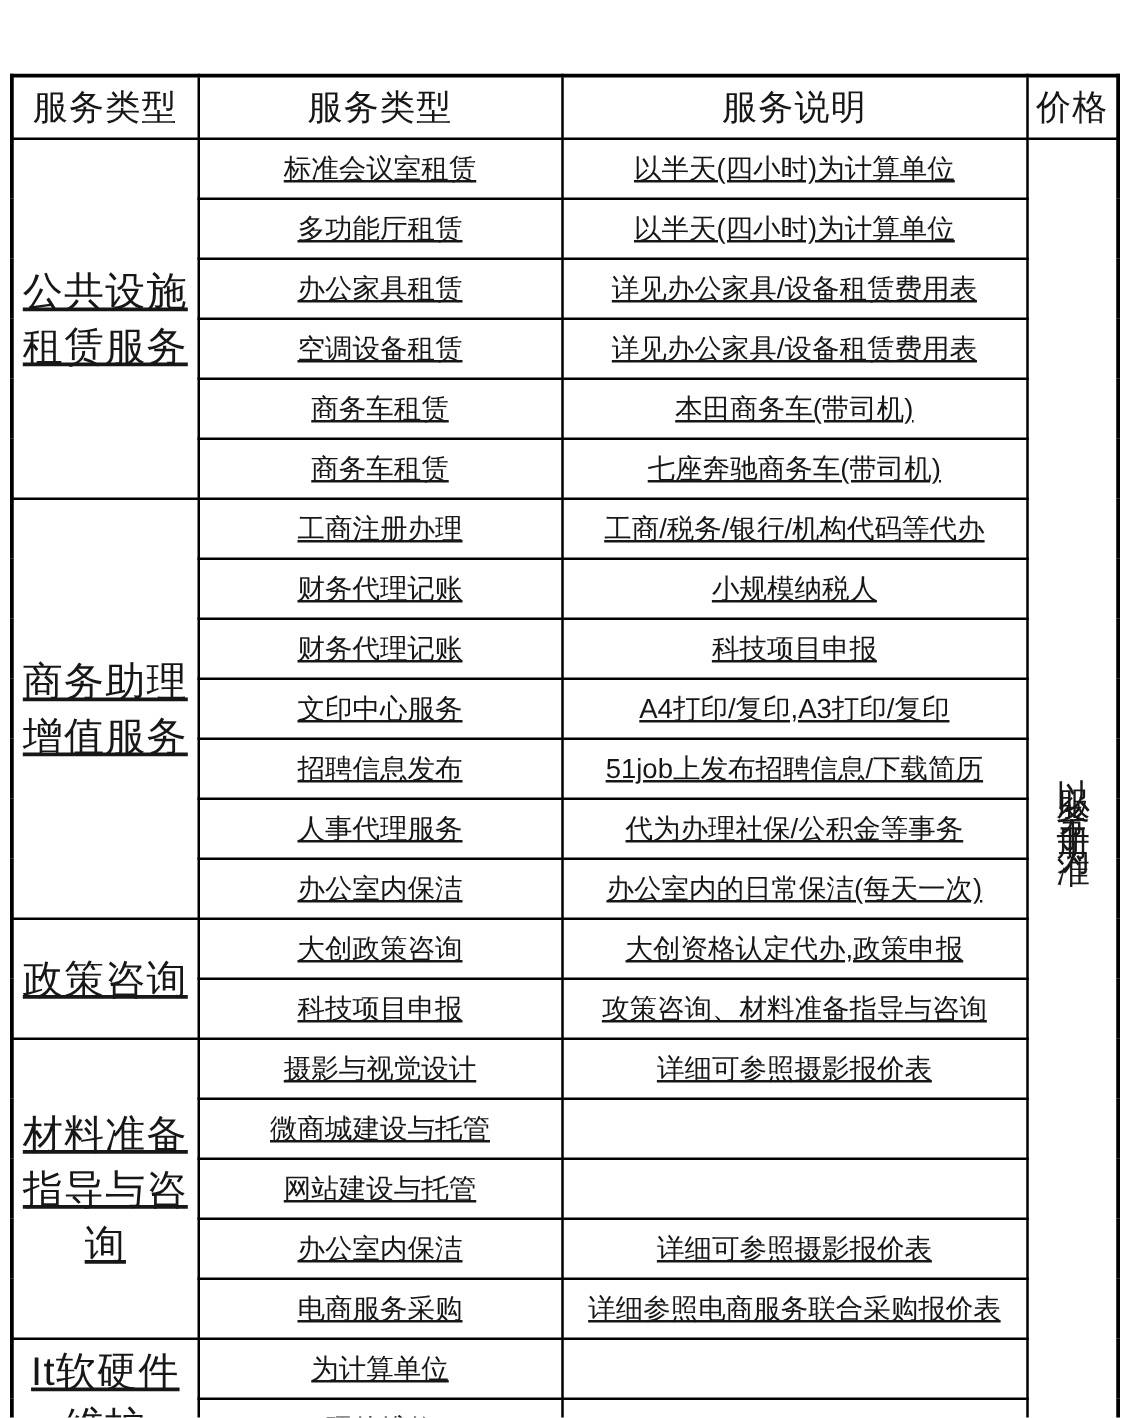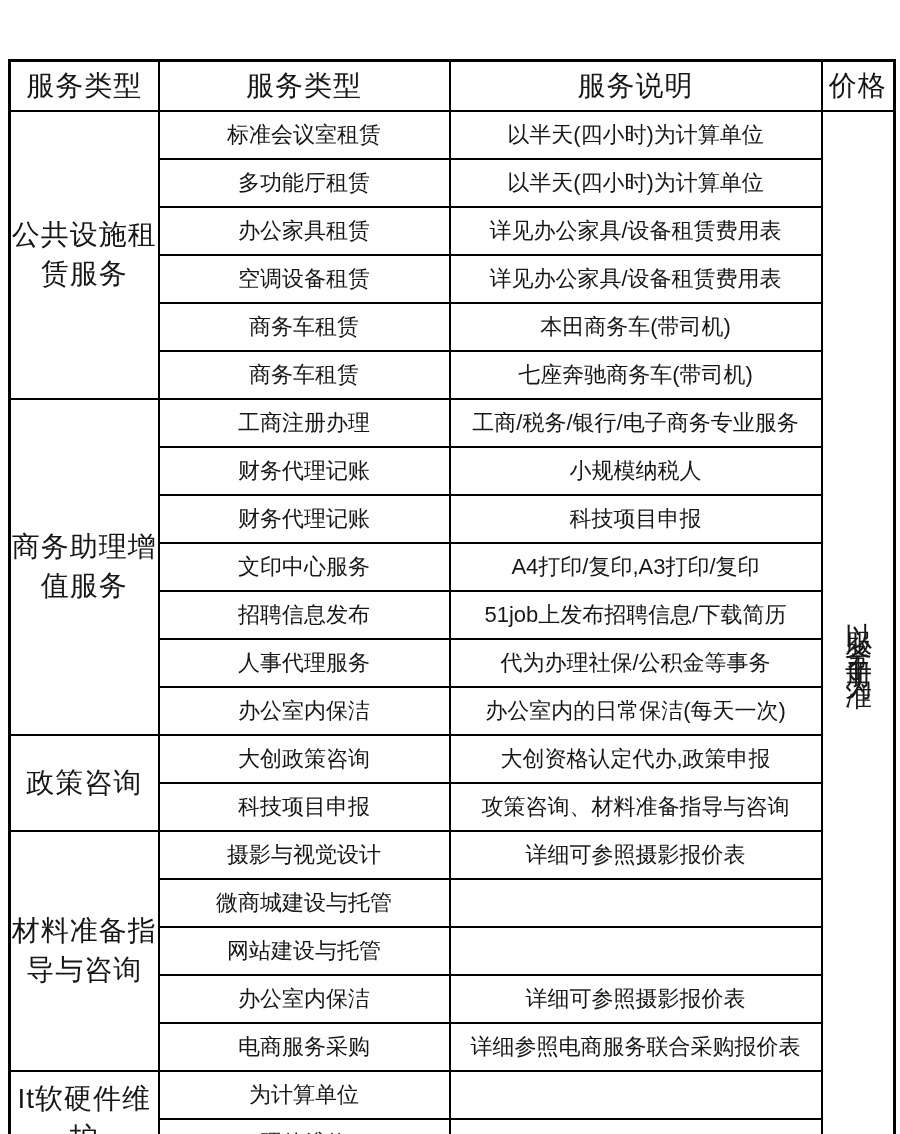--- a/index.html
+++ b/index.html
@@ -31,23 +31,23 @@
     overflow: hidden;
     color: #171717;
     font-weight: 400;
   }
   .svc th {
     height: 48px;
     font-size: 28px;
     font-weight: 500;
     letter-spacing: 1px;
   }
-  .svc td { height: 46px; font-size: 22px; }
+  .svc td { height: 46px; font-size: 22px; text-decoration: underline; }
   .svc td.cat {
-    font-size: 28px;
+    font-size: 32px;
     line-height: 1.38;
     letter-spacing: 1px;
   }
   .svc td.price { font-size: 27px; }
   .price-text {
     display: inline-block;
     writing-mode: vertical-lr;
     text-orientation: upright;
     letter-spacing: 10px;
     line-height: 1.1;
@@ -99,21 +99,21 @@
         <td>本田商务车(带司机)</td>
       </tr>
       <tr>
         <td>商务车租赁</td>
         <td>七座奔驰商务车(带司机)</td>
       </tr>
 
       <tr>
         <td class="cat" rowspan="7">商务助理增值服务</td>
         <td>工商注册办理</td>
-        <td>工商/税务/银行/电子商务专业服务</td>
+        <td>工商/税务/银行/机构代码等代办</td>
       </tr>
       <tr>
         <td>财务代理记账</td>
         <td>小规模纳税人</td>
       </tr>
       <tr>
         <td>财务代理记账</td>
         <td>科技项目申报</td>
       </tr>
       <tr>

